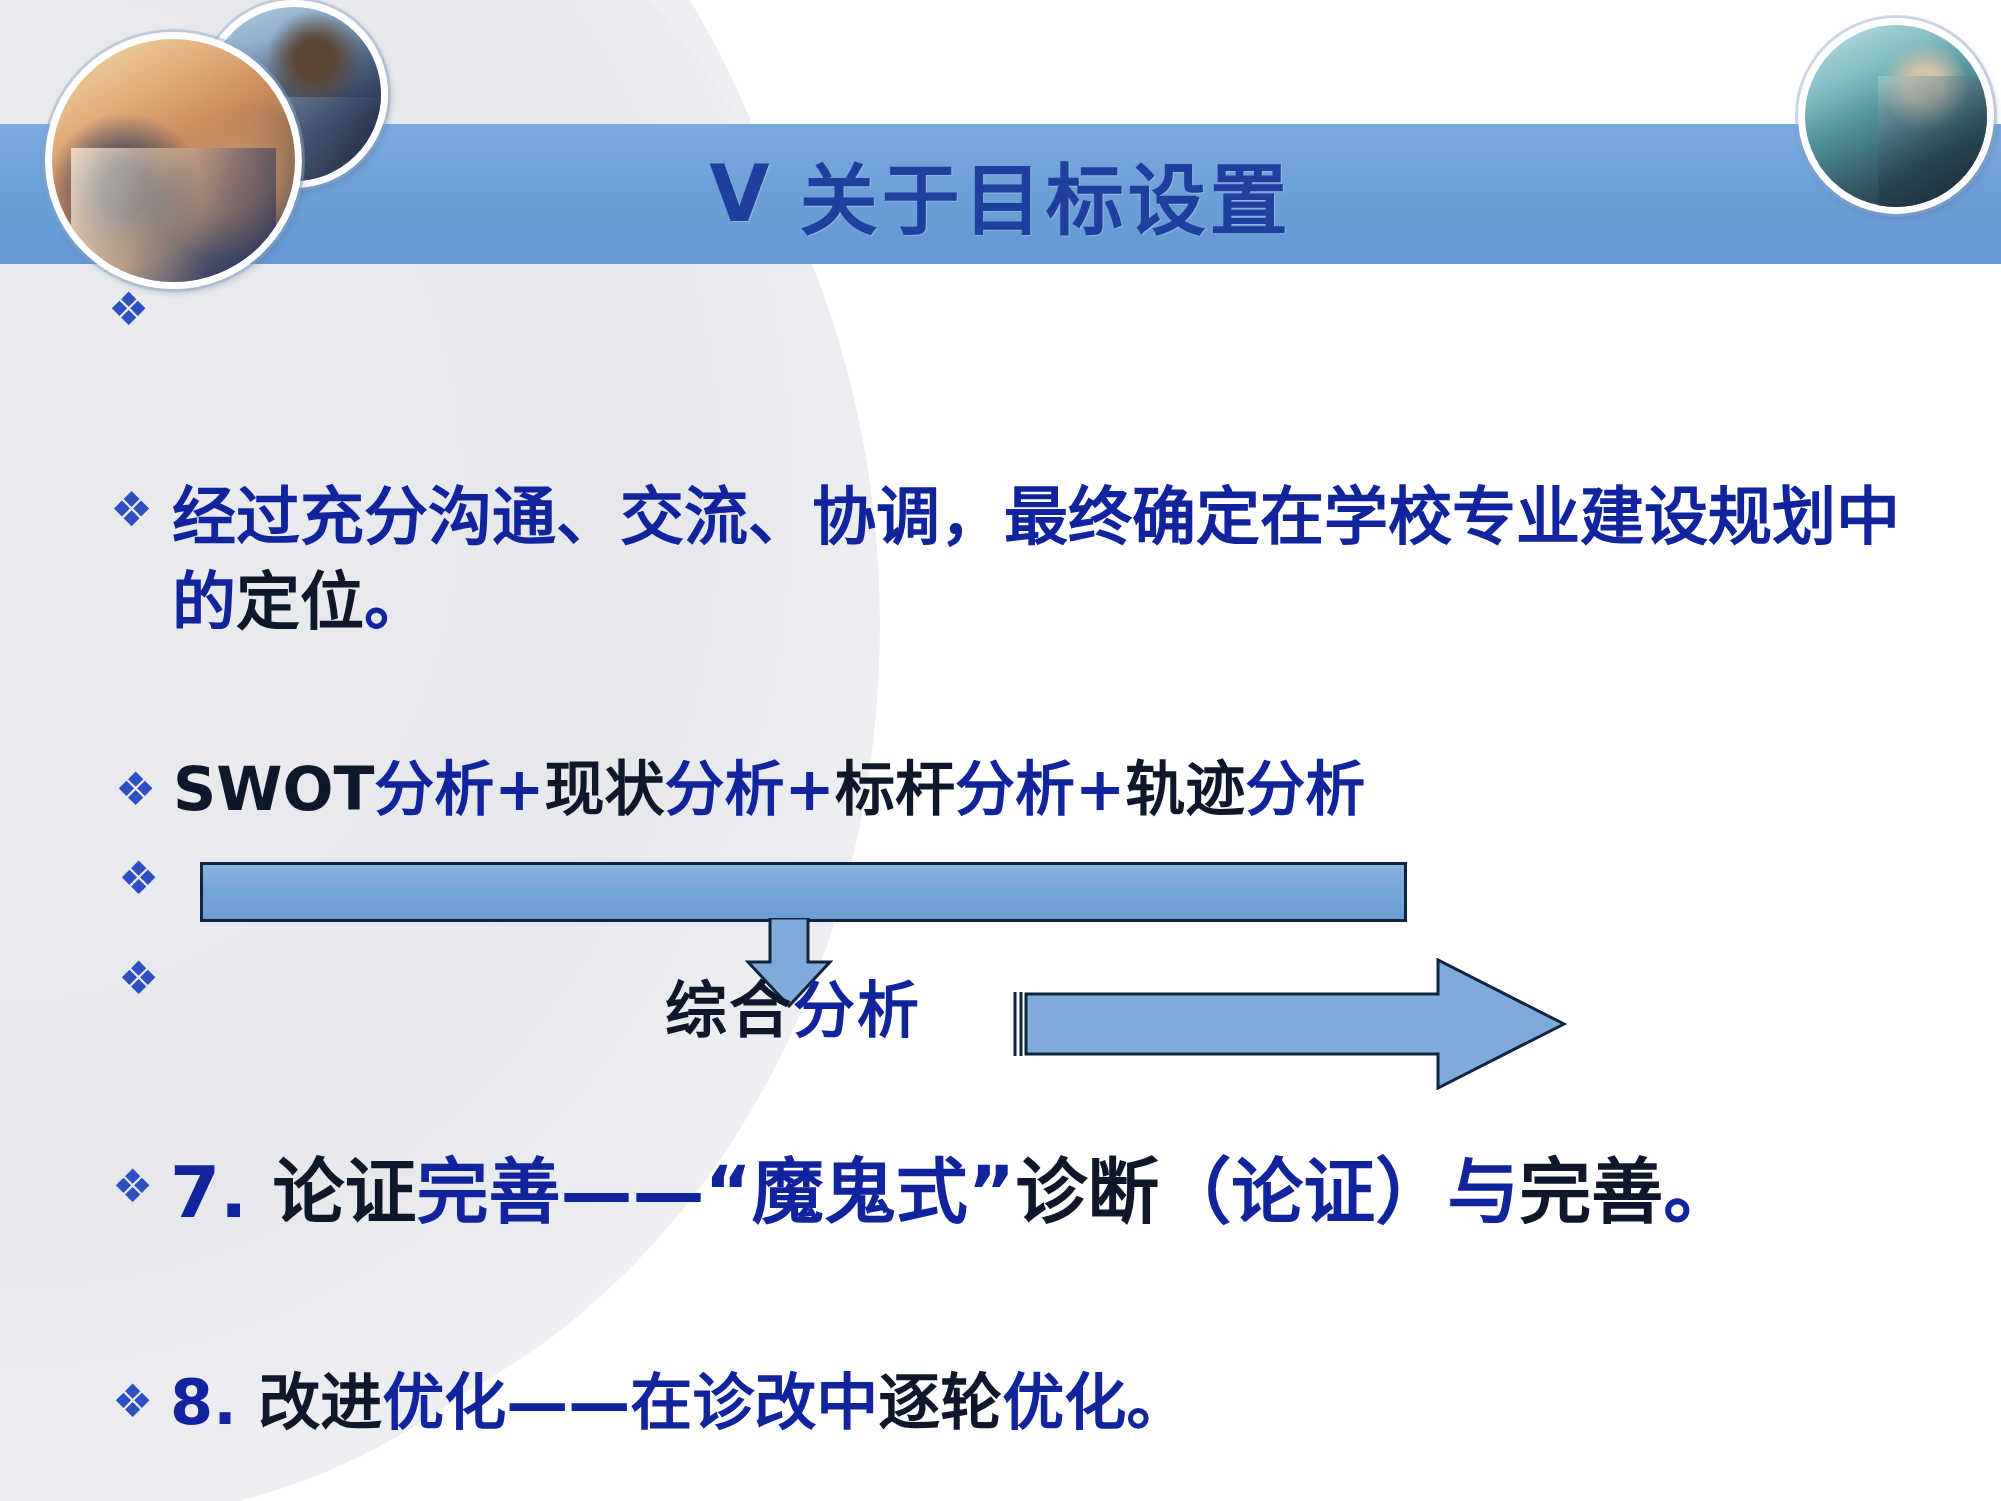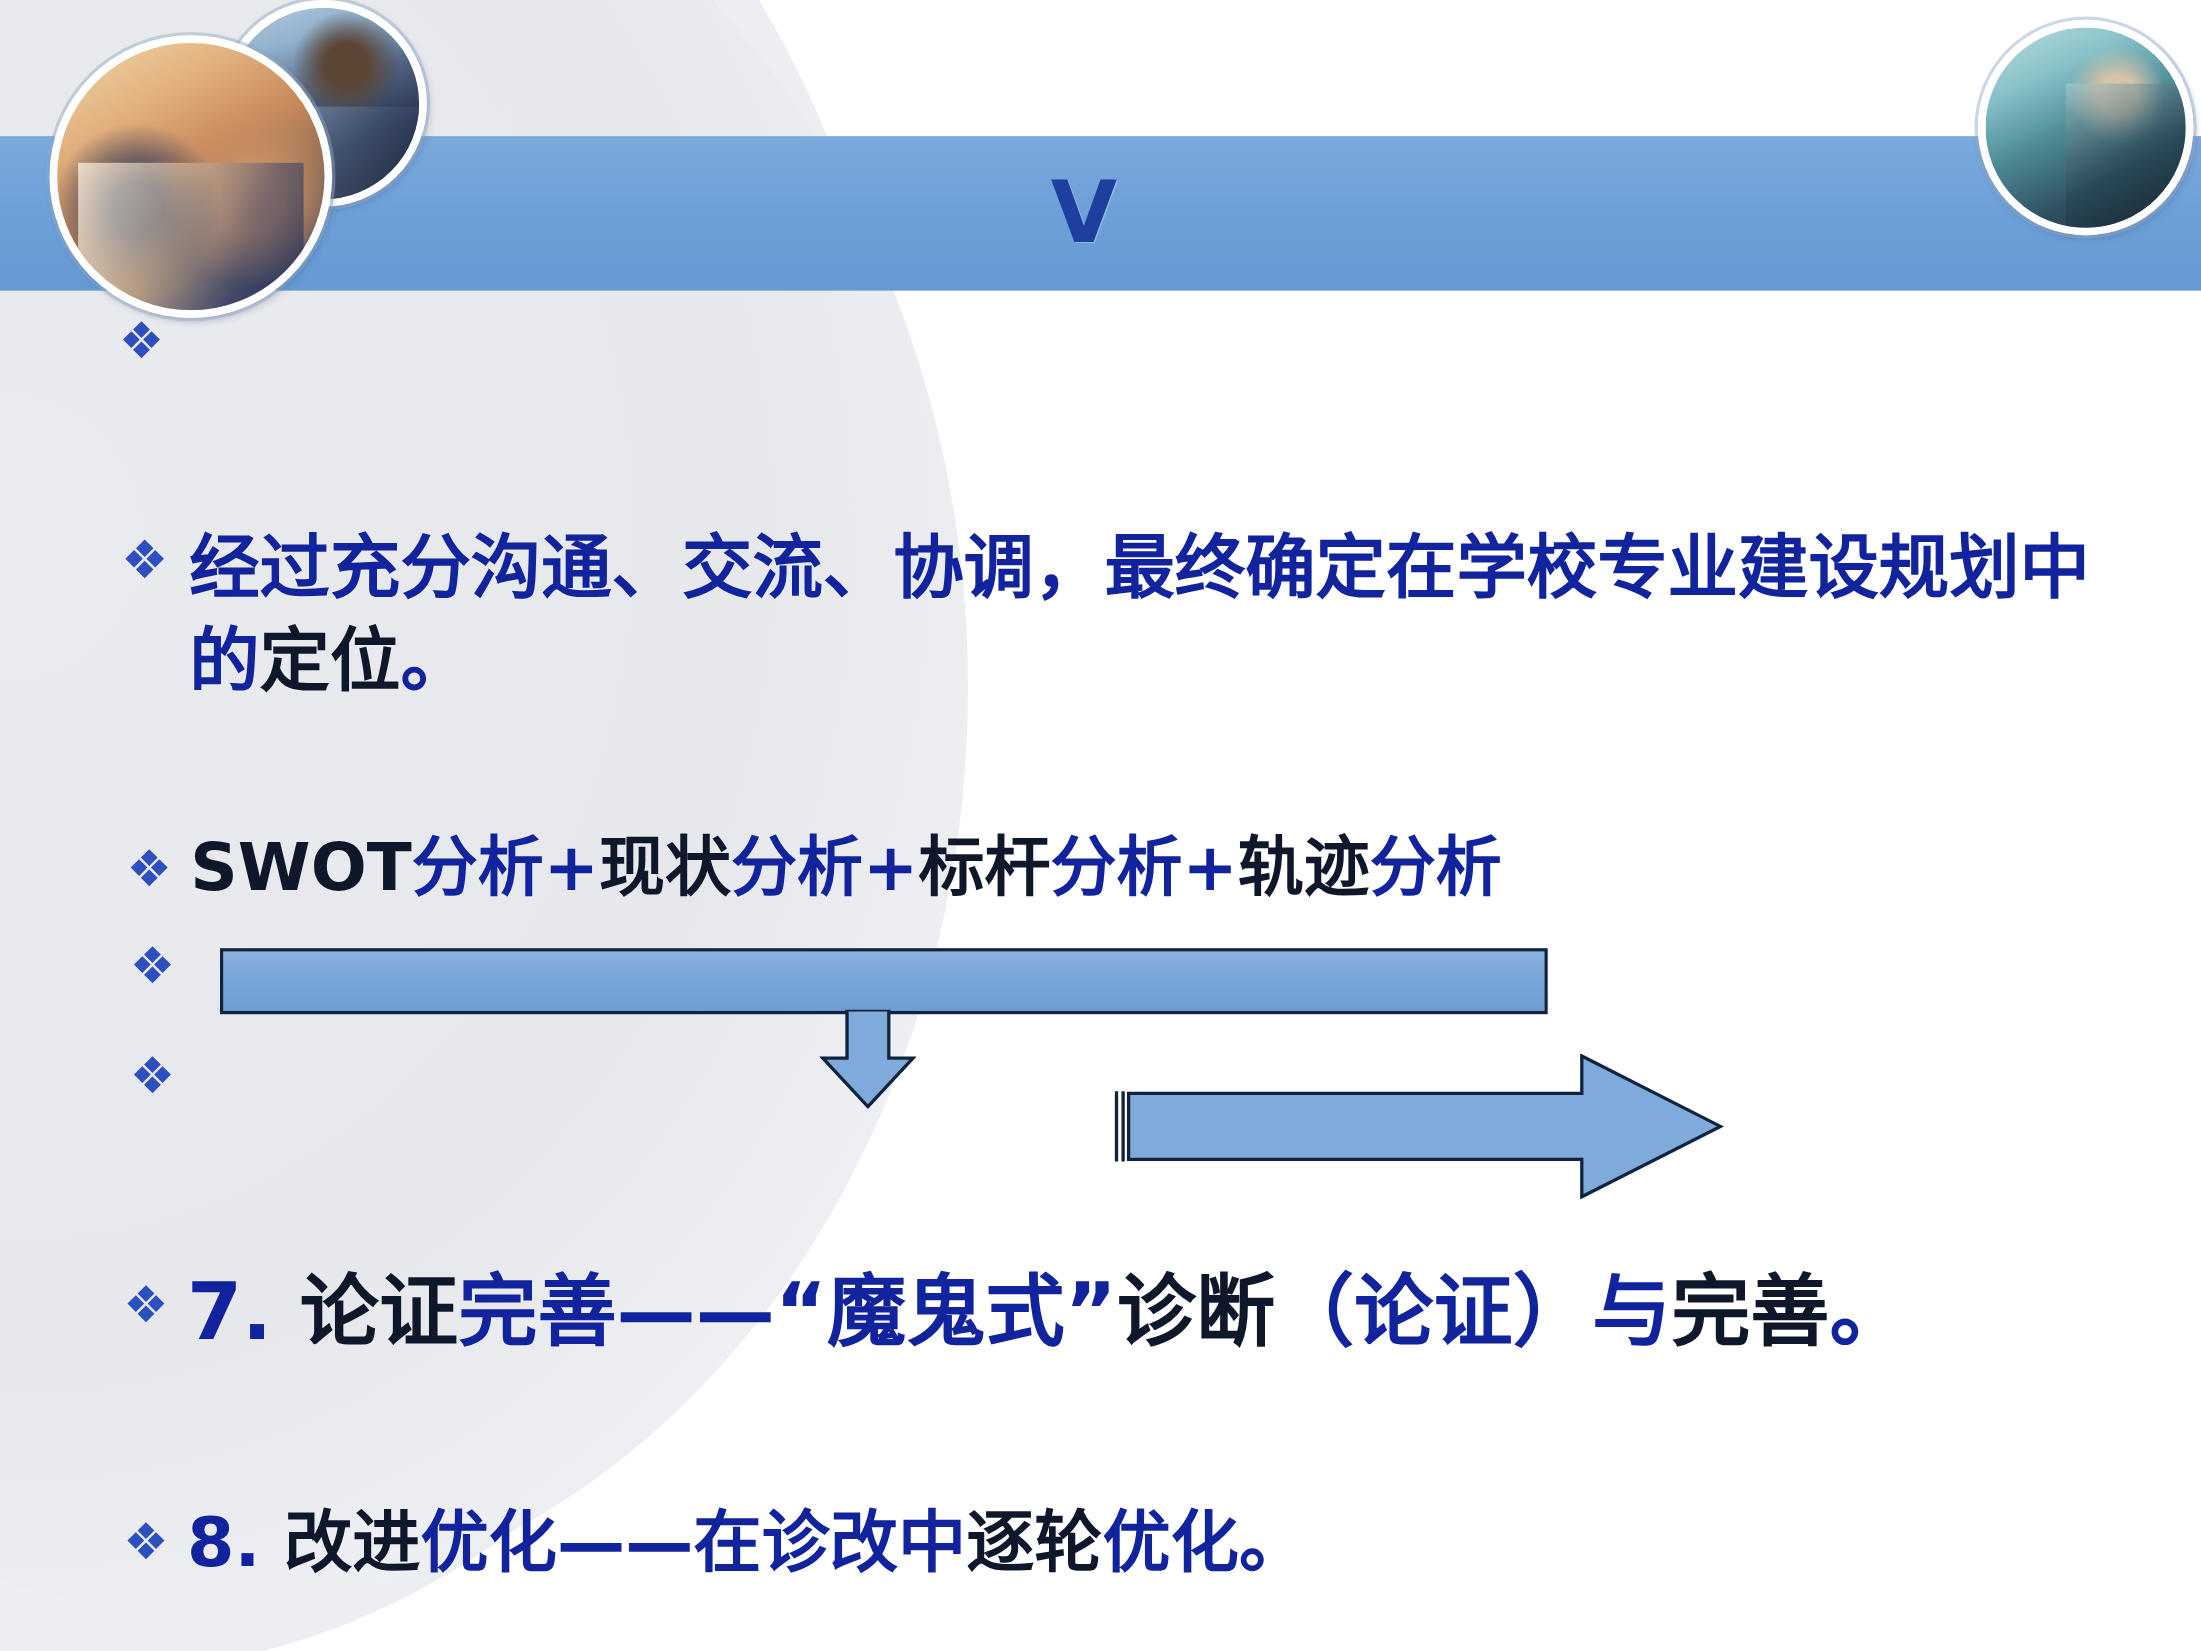--- a/index.html
+++ b/index.html
@@ -228,36 +228,40 @@
 <div id="slide">
 
   <div class="bg-ellipse2"></div>
   <div class="bg-ellipse"></div>
 
   <div class="title-band">
     <div class="title-band-inner"></div>
   </div>
   <div class="title-text">
     <span class="vnum">V</span>
+    <span>关于目标设置</span>
   </div>
 
   <div class="photo-circle pc-b"></div>
   <div class="photo-circle pc-a"></div>
   <div class="photo-circle pc-c"></div>
 
   <div class="diagram">
 
     <div class="wide-bar"></div>
 
     <div class="down-arrow">
       <svg width="88" height="90" viewBox="0 0 88 90" aria-hidden="true">
         <polygon points="25,0 63,0 63,44 85,44 44,88 3,44 25,44" fill="#7fabda" stroke="#12233f" stroke-width="3"></polygon>
       </svg>
     </div>
 
+    <div class="label-zonghe">
+      <span class="red">综合</span><span class="blue">分析</span>
+    </div>
 
     <div class="right-arrow">
       <svg width="560" height="132" viewBox="0 0 560 132" aria-hidden="true">
         <polygon points="18,36 430,36 430,2 556,66 430,130 430,96 18,96" fill="#7fabda" stroke="#12233f" stroke-width="3"></polygon>
         <line x1="7" y1="34" x2="7" y2="98" stroke="#12233f" stroke-width="3"></line>
         <line x1="13" y1="34" x2="13" y2="98" stroke="#12233f" stroke-width="3"></line>
       </svg>
     </div>
 
   </div>

